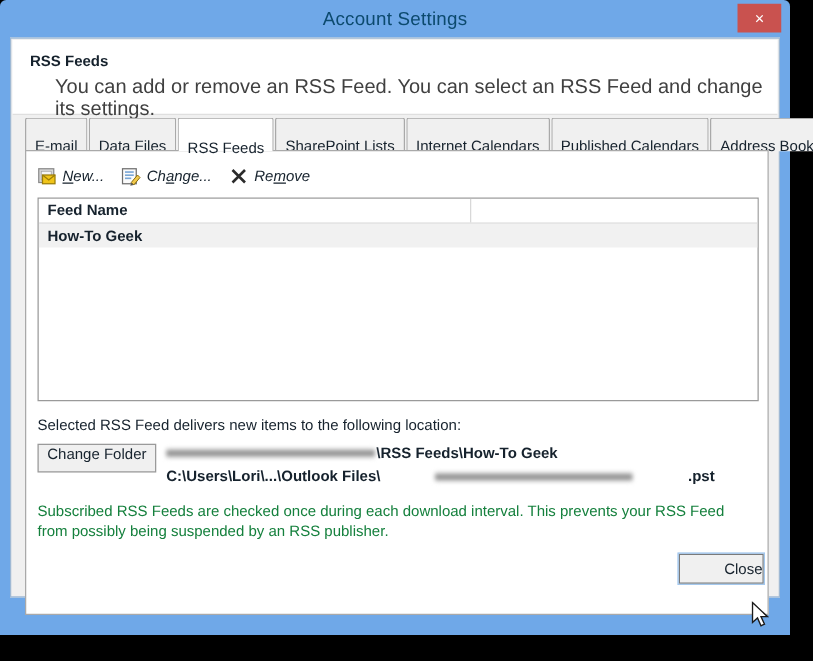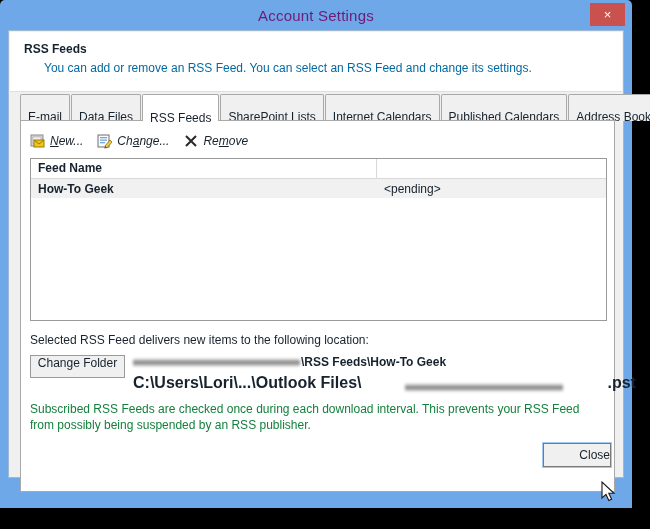--- a/index.html
+++ b/index.html
@@ -18,21 +18,21 @@
     width:632px; height:508px;
     background:#6fa8e8;
     border-radius:5px 5px 0 0;
     box-sizing:border-box;
   }
   #titlebar{
     position:absolute; left:0; top:0; right:0; height:30px;
     display:flex; align-items:center; justify-content:center;
   }
   #title-text{
-    font-size:15px; color:#701a75; letter-spacing:.2px;
+    font-size:15px; color:#0c4a6e; letter-spacing:.2px;
   }
   #close-x{
     position:absolute; right:7px; top:3px;
     width:35px; height:23px;
     background:#c9524f;
     color:#ffffff;
     font-size:13px;
     display:flex;align-items:center;justify-content:center;
     cursor:default;
   }
@@ -53,21 +53,21 @@
     background:#ffffff;
     border-bottom:1px solid #dfdfdf;
     box-sizing:border-box;
   }
   #header-title{
     position:absolute; left:14px; top:10px;
     font-size:12px; font-weight:bold; color:#16222d;
   }
   #header-sub{
     position:absolute; left:34px; top:29px;
-    font-size:12px; color:#0369a1;
+    font-size:16px; color:#404040;
   }
 
   
   #tabstrip{
     position:absolute; left:0px; top:68px;
     width:614px; height:22px;
     display:flex; align-items:flex-end;
     padding-left:11px;
     box-sizing:border-box;
   }
@@ -176,22 +176,22 @@
     cursor:default;
   }
   #path-line1{
     position:absolute; left:112px; top:234px;
     font-size:12px; font-weight:bold; color:#16222d;
     display:flex; align-items:center;
     white-space:nowrap;
   }
   #path-line2{
     position:absolute; left:112px; top:253px;
-    font-size:16px; font-weight:bold; color:#16222d;
-    display:flex; align-items:flex-end;
+    font-size:12px; font-weight:bold; color:#16222d;
+    display:flex; align-items:center;
     white-space:nowrap;
     gap:44px;
   }
   .redact{
     display:inline-block;
     height:9px;
     background:linear-gradient(180deg,#ffffff 0%,#b9b9b9 25%,#7d7d7d 50%,#b0b0b0 75%,#ffffff 100%);
     filter:blur(1.6px);
     border-radius:2px;
     vertical-align:middle;
@@ -297,21 +297,20 @@
         </div>
 
       </div>
 
       <div id="listview">
         <div id="list-header">
           <div class="hcell c0">Feed Name</div>
         </div>
         <div class="lrow">
           <div class="lcell c0">How-To Geek</div>
-          <div class="lcell c1">&lt;pending&gt;</div>
         </div>
       </div>
 
       <div id="loc-label">Selected RSS Feed delivers new items to the following location:</div>
 
       <div id="change-folder">
         <span>Change Folder</span>
       </div>
 
       <div id="path-line1">

